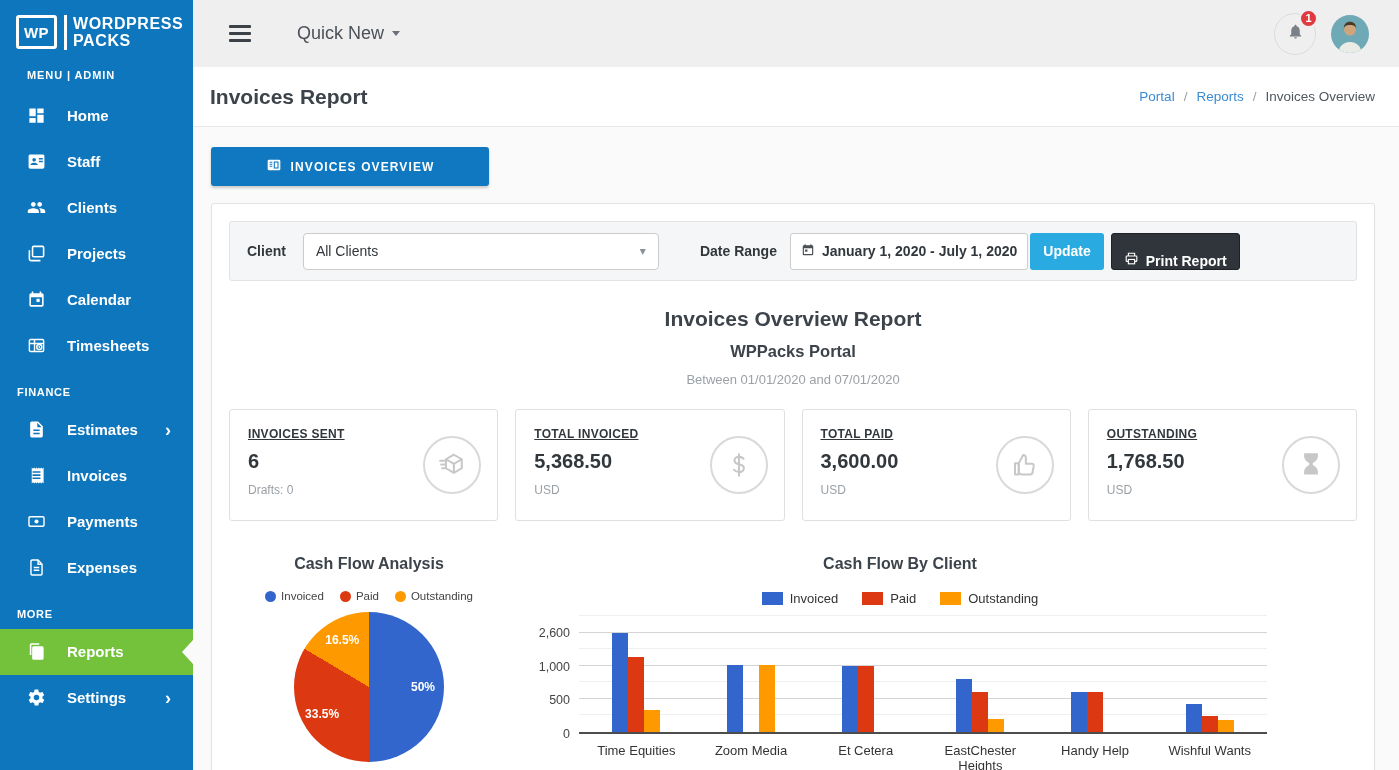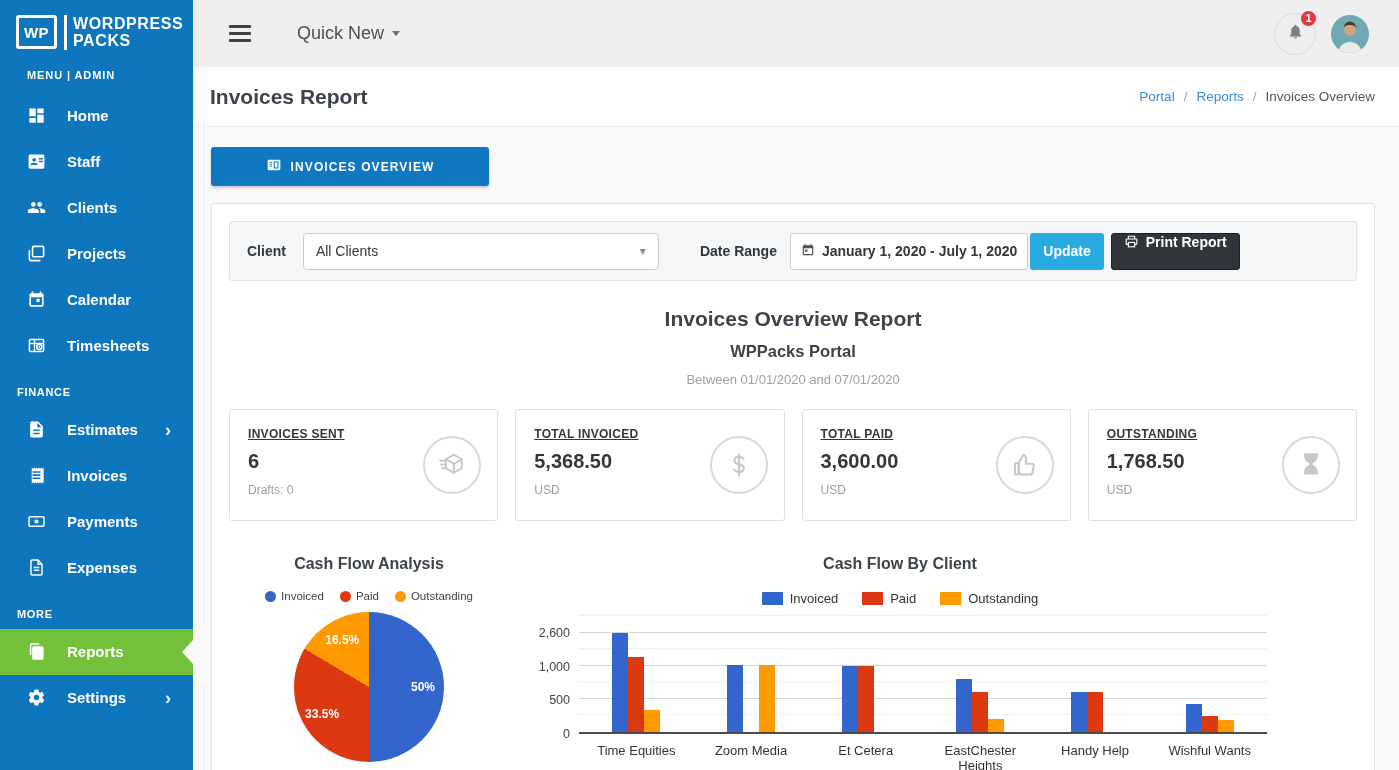--- a/index.html
+++ b/index.html
@@ -46,21 +46,21 @@
   .overview-btn{width:278px;height:39px;background:#0f78c1;border:none;border-radius:3px;color:#fff;font-size:12px;font-weight:bold;letter-spacing:1.1px;display:flex;align-items:center;justify-content:center;gap:9px;cursor:pointer;box-shadow:0 2px 3px rgba(0,0,0,.2);font-family:inherit;}
   .card{margin-top:17px;background:#fff;border:1px solid #e2e2e2;border-radius:3px;box-shadow:0 1px 2px rgba(0,0,0,.04);padding:17px;height:820px;}
 
   .filter-bar{background:#f5f6f7;border:1px solid #e0e2e4;border-radius:3px;height:60px;display:flex;align-items:center;padding:0 17px;}
   .filter-label{font-size:14px;font-weight:bold;color:#32373c;}
   .client-select{width:356px;height:37px;margin-left:17px;background:#fff;border:1px solid #ccc;border-radius:4px;display:flex;align-items:center;justify-content:space-between;padding:0 12px;font-size:14px;color:#32373c;cursor:pointer;}
   .select-caret{color:#8a8f95;font-size:12px;}
   .date-label{margin-left:41px;}
   .date-input{margin-left:13px;height:37px;background:#fff;border:1px solid #ccc;border-radius:3px;display:flex;align-items:center;gap:7px;padding:0 10px;font-size:14px;font-weight:bold;color:#32373c;cursor:pointer;}
   .update-btn{margin-left:2px;height:37px;background:#29abe2;border:none;border-radius:3px;color:#fff;font-weight:bold;font-size:14px;padding:0 13px;cursor:pointer;font-family:inherit;}
-  .print-btn{margin-left:7px;height:37px;background:#30353b;border:1px solid #1e2226;border-radius:3px;color:#fff;font-weight:bold;font-size:14px;padding:0 12px;display:flex;align-items:flex-start;gap:7px;cursor:pointer;font-family:inherit;}
+  .print-btn{margin-left:7px;height:37px;background:#30353b;border:1px solid #1e2226;border-radius:3px;color:#fff;font-weight:bold;font-size:14px;padding:0 12px;display:flex;align-items:flex-end;gap:7px;cursor:pointer;font-family:inherit;}
 
   .report-head{text-align:center;margin-top:26px;}
   .report-title{font-size:21px;font-weight:bold;color:#3c434a;}
   .report-subtitle{font-size:16.5px;font-weight:bold;color:#3c434a;margin-top:11px;}
   .report-range{font-size:13px;color:#9ba1a6;margin-top:11px;}
 
   .stats{display:grid;grid-template-columns:repeat(4,1fr);gap:17px;margin-top:22px;}
   .stat-card{position:relative;border:1px solid #e0e0e0;border-radius:3px;background:#fff;padding:17px 18px;min-height:112px;}
   .stat-label{font-size:12px;font-weight:bold;color:#32373c;letter-spacing:.3px;text-decoration:underline;}
   .stat-value{font-size:20px;font-weight:bold;color:#32373c;margin-top:9px;}

